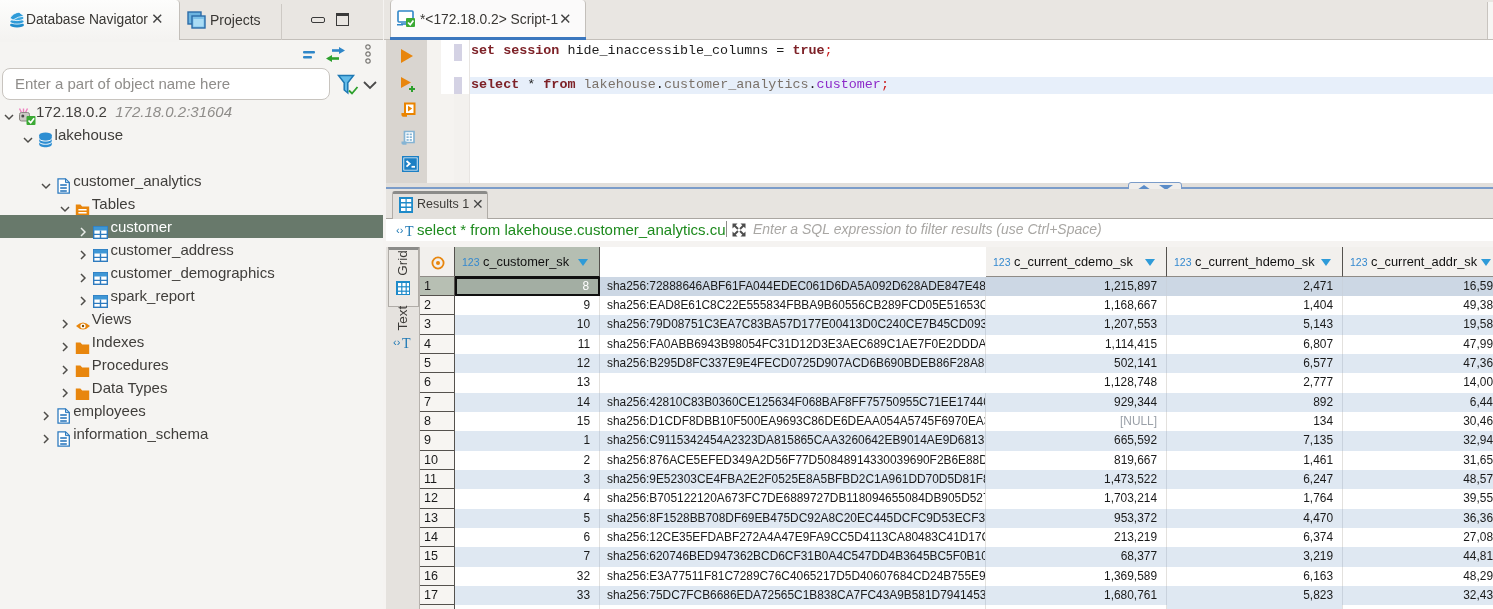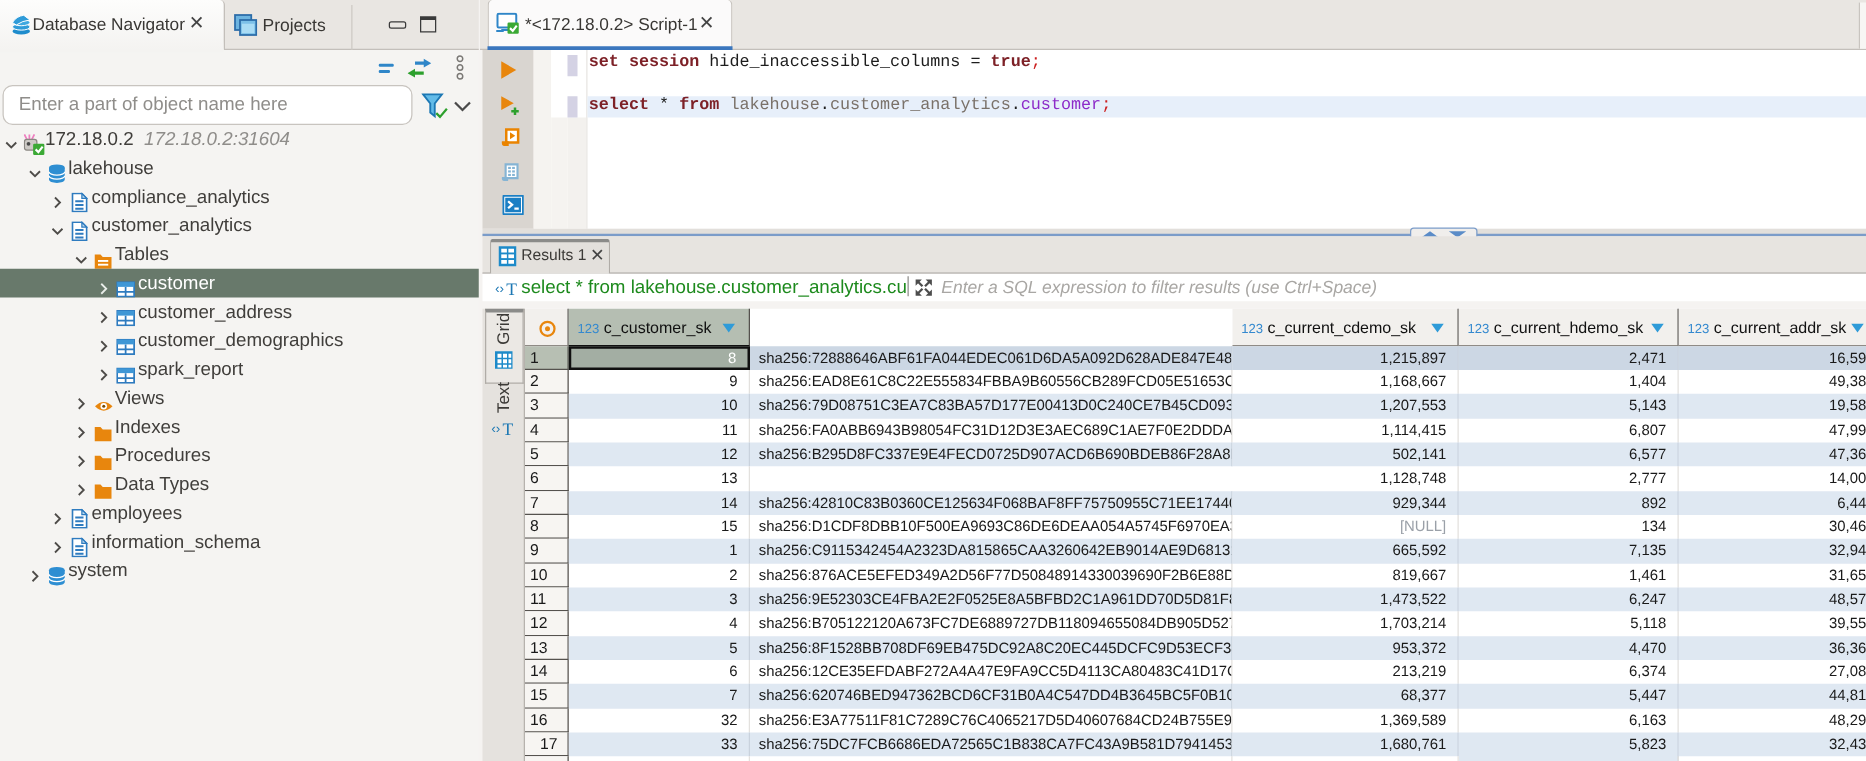--- a/index.html
+++ b/index.html
@@ -138,175 +138,151 @@
         <span style="position:absolute;left:19.6px;top:3.5px"><svg width="16" height="16" viewBox="0 0 16 16">
             <path d="M4 6 L8 10 L12 6" fill="none" stroke="#4e4c49" stroke-width="1.45"></path>
           </svg></span>
         <span style="position:absolute;left:37.6px;top:3.5px"><svg width="15" height="16" viewBox="0 0 15 16">
             <ellipse cx="7.5" cy="3.2" rx="6.3" ry="2.7" fill="#2e8ed2"></ellipse>
             <path d="M1.2 3.2 v9.4 c0 1.5 2.8 2.7 6.3 2.7 s6.3-1.2 6.3-2.7 v-9.4" fill="#2e8ed2"></path>
             <path d="M1.2 6.4 c0 1.5 2.8 2.7 6.3 2.7 s6.3-1.2 6.3-2.7 M1.2 9.6 c0 1.5 2.8 2.7 6.3 2.7 s6.3-1.2 6.3-2.7" stroke="#fff" stroke-width="1" fill="none"></path>
           </svg></span>
         <span style="position:absolute;left:54.6px;top:0">lakehouse</span>
       </div>
-      <div class="trow" style="top:46px">
+      <div class="trow" style="top:69px">
         <span style="position:absolute;left:38.2px;top:3.5px"><svg width="16" height="16" viewBox="0 0 16 16">
-            <path d="M6 4 L10 8 L6 12" fill="none" stroke="#4e4c49" stroke-width="1.45"></path>
+            <path d="M4 6 L8 10 L12 6" fill="none" stroke="#4e4c49" stroke-width="1.45"></path>
           </svg></span>
         <span style="position:absolute;left:56.2px;top:3.5px"><svg width="15" height="16" viewBox="0 0 15 16">
             <path d="M2 0.8 h7.5 l3.8 3.8 v10.6 h-11.3 z" fill="#fff" stroke="#2e7bbf" stroke-width="1.3"></path>
             <path d="M9.5 0.8 l3.8 3.8 h-3.8 z" fill="#bcd9ee" stroke="#2e7bbf" stroke-width="1"></path>
             <rect x="4.2" y="6.2" width="6.6" height="1.6" fill="#2e7bbf"></rect>
             <rect x="4.2" y="9.2" width="6.6" height="1.6" fill="#2e7bbf"></rect>
             <rect x="4.2" y="12.2" width="6.6" height="1.6" fill="#2e7bbf"></rect>
           </svg></span>
-        <span style="position:absolute;left:73.2px;top:0">compliance_analytics</span>
-      </div>
-      <div class="trow" style="top:69px">
+        <span style="position:absolute;left:73.2px;top:0">customer_analytics</span>
+      </div>
+      <div class="trow" style="top:92px">
+        <span style="position:absolute;left:56.800000000000004px;top:3.5px"><svg width="16" height="16" viewBox="0 0 16 16">
+            <path d="M4 6 L8 10 L12 6" fill="none" stroke="#4e4c49" stroke-width="1.45"></path>
+          </svg></span>
+        <span style="position:absolute;left:74.80000000000001px;top:4.5px"><svg width="15" height="14" viewBox="0 0 15 14">
+            <path d="M0.8 1.5 h4.6 l1.8 2 h7 v9.5 h-13.4 z" fill="#e8860d"></path>
+            <rect x="3.4" y="6" width="8.2" height="1.5" fill="#fff"></rect>
+            <rect x="3.4" y="9" width="8.2" height="1.5" fill="#fff"></rect>
+          </svg></span>
+        <span style="position:absolute;left:91.80000000000001px;top:0">Tables</span>
+      </div>
+      <div class="trow sel-green" style="top:115px">
+        <span style="position:absolute;left:75.4px;top:3.5px"><svg width="16" height="16" viewBox="0 0 16 16">
+            <path d="M6 4 L10 8 L6 12" fill="none" stroke="#e9ede9" stroke-width="1.45"></path>
+          </svg></span>
+        <span style="position:absolute;left:93.4px;top:4.5px"><svg width="15" height="13" viewBox="0 0 15 13">
+            <rect x="0.7" y="0.7" width="13.6" height="11.6" fill="#fff" stroke="#2e7bbf" stroke-width="1.4"></rect>
+            <rect x="0.7" y="0.7" width="13.6" height="3.8" fill="#3f97d6"></rect>
+            <path d="M7.5 4.5 V12.3 M0.7 8.4 H14.3" stroke="#2e7bbf" stroke-width="1.4"></path>
+          </svg></span>
+        <span style="position:absolute;left:110.4px;top:0">customer</span>
+      </div>
+      <div class="trow" style="top:138px">
+        <span style="position:absolute;left:75.4px;top:3.5px"><svg width="16" height="16" viewBox="0 0 16 16">
+            <path d="M6 4 L10 8 L6 12" fill="none" stroke="#4e4c49" stroke-width="1.45"></path>
+          </svg></span>
+        <span style="position:absolute;left:93.4px;top:4.5px"><svg width="15" height="13" viewBox="0 0 15 13">
+            <rect x="0.7" y="0.7" width="13.6" height="11.6" fill="#fff" stroke="#2e7bbf" stroke-width="1.4"></rect>
+            <rect x="0.7" y="0.7" width="13.6" height="3.8" fill="#3f97d6"></rect>
+            <path d="M7.5 4.5 V12.3 M0.7 8.4 H14.3" stroke="#2e7bbf" stroke-width="1.4"></path>
+          </svg></span>
+        <span style="position:absolute;left:110.4px;top:0">customer_address</span>
+      </div>
+      <div class="trow" style="top:161px">
+        <span style="position:absolute;left:75.4px;top:3.5px"><svg width="16" height="16" viewBox="0 0 16 16">
+            <path d="M6 4 L10 8 L6 12" fill="none" stroke="#4e4c49" stroke-width="1.45"></path>
+          </svg></span>
+        <span style="position:absolute;left:93.4px;top:4.5px"><svg width="15" height="13" viewBox="0 0 15 13">
+            <rect x="0.7" y="0.7" width="13.6" height="11.6" fill="#fff" stroke="#2e7bbf" stroke-width="1.4"></rect>
+            <rect x="0.7" y="0.7" width="13.6" height="3.8" fill="#3f97d6"></rect>
+            <path d="M7.5 4.5 V12.3 M0.7 8.4 H14.3" stroke="#2e7bbf" stroke-width="1.4"></path>
+          </svg></span>
+        <span style="position:absolute;left:110.4px;top:0">customer_demographics</span>
+      </div>
+      <div class="trow" style="top:184px">
+        <span style="position:absolute;left:75.4px;top:3.5px"><svg width="16" height="16" viewBox="0 0 16 16">
+            <path d="M6 4 L10 8 L6 12" fill="none" stroke="#4e4c49" stroke-width="1.45"></path>
+          </svg></span>
+        <span style="position:absolute;left:93.4px;top:4.5px"><svg width="15" height="13" viewBox="0 0 15 13">
+            <rect x="0.7" y="0.7" width="13.6" height="11.6" fill="#fff" stroke="#2e7bbf" stroke-width="1.4"></rect>
+            <rect x="0.7" y="0.7" width="13.6" height="3.8" fill="#3f97d6"></rect>
+            <path d="M7.5 4.5 V12.3 M0.7 8.4 H14.3" stroke="#2e7bbf" stroke-width="1.4"></path>
+          </svg></span>
+        <span style="position:absolute;left:110.4px;top:0">spark_report</span>
+      </div>
+      <div class="trow" style="top:207px">
+        <span style="position:absolute;left:56.800000000000004px;top:3.5px"><svg width="16" height="16" viewBox="0 0 16 16">
+            <path d="M6 4 L10 8 L6 12" fill="none" stroke="#4e4c49" stroke-width="1.45"></path>
+          </svg></span>
+        <span style="position:absolute;left:74.80000000000001px;top:6px"><svg width="16" height="12" viewBox="0 0 16 12">
+            <path d="M1 6 Q8 -1 15 6 Q8 13 1 6 z" fill="#e8860d"></path>
+            <circle cx="8" cy="6" r="2.6" fill="#fff"></circle>
+            <circle cx="8" cy="6" r="1.2" fill="#7a4a00"></circle>
+          </svg></span>
+        <span style="position:absolute;left:91.80000000000001px;top:0">Views</span>
+      </div>
+      <div class="trow" style="top:230px">
+        <span style="position:absolute;left:56.800000000000004px;top:3.5px"><svg width="16" height="16" viewBox="0 0 16 16">
+            <path d="M6 4 L10 8 L6 12" fill="none" stroke="#4e4c49" stroke-width="1.45"></path>
+          </svg></span>
+        <span style="position:absolute;left:74.80000000000001px;top:4.5px"><svg width="15" height="14" viewBox="0 0 15 14">
+            <path d="M0.8 1.5 h4.6 l1.8 2 h7 v9.5 h-13.4 z" fill="#e8860d"></path>
+          </svg></span>
+        <span style="position:absolute;left:91.80000000000001px;top:0">Indexes</span>
+      </div>
+      <div class="trow" style="top:253px">
+        <span style="position:absolute;left:56.800000000000004px;top:3.5px"><svg width="16" height="16" viewBox="0 0 16 16">
+            <path d="M6 4 L10 8 L6 12" fill="none" stroke="#4e4c49" stroke-width="1.45"></path>
+          </svg></span>
+        <span style="position:absolute;left:74.80000000000001px;top:4.5px"><svg width="15" height="14" viewBox="0 0 15 14">
+            <path d="M0.8 1.5 h4.6 l1.8 2 h7 v9.5 h-13.4 z" fill="#e8860d"></path>
+          </svg></span>
+        <span style="position:absolute;left:91.80000000000001px;top:0">Procedures</span>
+      </div>
+      <div class="trow" style="top:276px">
+        <span style="position:absolute;left:56.800000000000004px;top:3.5px"><svg width="16" height="16" viewBox="0 0 16 16">
+            <path d="M6 4 L10 8 L6 12" fill="none" stroke="#4e4c49" stroke-width="1.45"></path>
+          </svg></span>
+        <span style="position:absolute;left:74.80000000000001px;top:4.5px"><svg width="15" height="14" viewBox="0 0 15 14">
+            <path d="M0.8 1.5 h4.6 l1.8 2 h7 v9.5 h-13.4 z" fill="#e8860d"></path>
+          </svg></span>
+        <span style="position:absolute;left:91.80000000000001px;top:0">Data Types</span>
+      </div>
+      <div class="trow" style="top:299px">
         <span style="position:absolute;left:38.2px;top:3.5px"><svg width="16" height="16" viewBox="0 0 16 16">
-            <path d="M4 6 L8 10 L12 6" fill="none" stroke="#4e4c49" stroke-width="1.45"></path>
+            <path d="M6 4 L10 8 L6 12" fill="none" stroke="#4e4c49" stroke-width="1.45"></path>
           </svg></span>
         <span style="position:absolute;left:56.2px;top:3.5px"><svg width="15" height="16" viewBox="0 0 15 16">
             <path d="M2 0.8 h7.5 l3.8 3.8 v10.6 h-11.3 z" fill="#fff" stroke="#2e7bbf" stroke-width="1.3"></path>
             <path d="M9.5 0.8 l3.8 3.8 h-3.8 z" fill="#bcd9ee" stroke="#2e7bbf" stroke-width="1"></path>
             <rect x="4.2" y="6.2" width="6.6" height="1.6" fill="#2e7bbf"></rect>
             <rect x="4.2" y="9.2" width="6.6" height="1.6" fill="#2e7bbf"></rect>
             <rect x="4.2" y="12.2" width="6.6" height="1.6" fill="#2e7bbf"></rect>
           </svg></span>
-        <span style="position:absolute;left:73.2px;top:0">customer_analytics</span>
-      </div>
-      <div class="trow" style="top:92px">
-        <span style="position:absolute;left:56.800000000000004px;top:3.5px"><svg width="16" height="16" viewBox="0 0 16 16">
-            <path d="M4 6 L8 10 L12 6" fill="none" stroke="#4e4c49" stroke-width="1.45"></path>
-          </svg></span>
-        <span style="position:absolute;left:74.80000000000001px;top:4.5px"><svg width="15" height="14" viewBox="0 0 15 14">
-            <path d="M0.8 1.5 h4.6 l1.8 2 h7 v9.5 h-13.4 z" fill="#e8860d"></path>
-            <rect x="3.4" y="6" width="8.2" height="1.5" fill="#fff"></rect>
-            <rect x="3.4" y="9" width="8.2" height="1.5" fill="#fff"></rect>
-          </svg></span>
-        <span style="position:absolute;left:91.80000000000001px;top:0">Tables</span>
-      </div>
-      <div class="trow sel-green" style="top:115px">
-        <span style="position:absolute;left:75.4px;top:3.5px"><svg width="16" height="16" viewBox="0 0 16 16">
-            <path d="M6 4 L10 8 L6 12" fill="none" stroke="#e9ede9" stroke-width="1.45"></path>
-          </svg></span>
-        <span style="position:absolute;left:93.4px;top:4.5px"><svg width="15" height="13" viewBox="0 0 15 13">
-            <rect x="0.7" y="0.7" width="13.6" height="11.6" fill="#fff" stroke="#2e7bbf" stroke-width="1.4"></rect>
-            <rect x="0.7" y="0.7" width="13.6" height="3.8" fill="#3f97d6"></rect>
-            <path d="M7.5 4.5 V12.3 M0.7 8.4 H14.3" stroke="#2e7bbf" stroke-width="1.4"></path>
-          </svg></span>
-        <span style="position:absolute;left:110.4px;top:0">customer</span>
-      </div>
-      <div class="trow" style="top:138px">
-        <span style="position:absolute;left:75.4px;top:3.5px"><svg width="16" height="16" viewBox="0 0 16 16">
-            <path d="M6 4 L10 8 L6 12" fill="none" stroke="#4e4c49" stroke-width="1.45"></path>
-          </svg></span>
-        <span style="position:absolute;left:93.4px;top:4.5px"><svg width="15" height="13" viewBox="0 0 15 13">
-            <rect x="0.7" y="0.7" width="13.6" height="11.6" fill="#fff" stroke="#2e7bbf" stroke-width="1.4"></rect>
-            <rect x="0.7" y="0.7" width="13.6" height="3.8" fill="#3f97d6"></rect>
-            <path d="M7.5 4.5 V12.3 M0.7 8.4 H14.3" stroke="#2e7bbf" stroke-width="1.4"></path>
-          </svg></span>
-        <span style="position:absolute;left:110.4px;top:0">customer_address</span>
-      </div>
-      <div class="trow" style="top:161px">
-        <span style="position:absolute;left:75.4px;top:3.5px"><svg width="16" height="16" viewBox="0 0 16 16">
-            <path d="M6 4 L10 8 L6 12" fill="none" stroke="#4e4c49" stroke-width="1.45"></path>
-          </svg></span>
-        <span style="position:absolute;left:93.4px;top:4.5px"><svg width="15" height="13" viewBox="0 0 15 13">
-            <rect x="0.7" y="0.7" width="13.6" height="11.6" fill="#fff" stroke="#2e7bbf" stroke-width="1.4"></rect>
-            <rect x="0.7" y="0.7" width="13.6" height="3.8" fill="#3f97d6"></rect>
-            <path d="M7.5 4.5 V12.3 M0.7 8.4 H14.3" stroke="#2e7bbf" stroke-width="1.4"></path>
-          </svg></span>
-        <span style="position:absolute;left:110.4px;top:0">customer_demographics</span>
-      </div>
-      <div class="trow" style="top:184px">
-        <span style="position:absolute;left:75.4px;top:3.5px"><svg width="16" height="16" viewBox="0 0 16 16">
-            <path d="M6 4 L10 8 L6 12" fill="none" stroke="#4e4c49" stroke-width="1.45"></path>
-          </svg></span>
-        <span style="position:absolute;left:93.4px;top:4.5px"><svg width="15" height="13" viewBox="0 0 15 13">
-            <rect x="0.7" y="0.7" width="13.6" height="11.6" fill="#fff" stroke="#2e7bbf" stroke-width="1.4"></rect>
-            <rect x="0.7" y="0.7" width="13.6" height="3.8" fill="#3f97d6"></rect>
-            <path d="M7.5 4.5 V12.3 M0.7 8.4 H14.3" stroke="#2e7bbf" stroke-width="1.4"></path>
-          </svg></span>
-        <span style="position:absolute;left:110.4px;top:0">spark_report</span>
-      </div>
-      <div class="trow" style="top:207px">
-        <span style="position:absolute;left:56.800000000000004px;top:3.5px"><svg width="16" height="16" viewBox="0 0 16 16">
-            <path d="M6 4 L10 8 L6 12" fill="none" stroke="#4e4c49" stroke-width="1.45"></path>
-          </svg></span>
-        <span style="position:absolute;left:74.80000000000001px;top:6px"><svg width="16" height="12" viewBox="0 0 16 12">
-            <path d="M1 6 Q8 -1 15 6 Q8 13 1 6 z" fill="#e8860d"></path>
-            <circle cx="8" cy="6" r="2.6" fill="#fff"></circle>
-            <circle cx="8" cy="6" r="1.2" fill="#7a4a00"></circle>
-          </svg></span>
-        <span style="position:absolute;left:91.80000000000001px;top:0">Views</span>
-      </div>
-      <div class="trow" style="top:230px">
-        <span style="position:absolute;left:56.800000000000004px;top:3.5px"><svg width="16" height="16" viewBox="0 0 16 16">
-            <path d="M6 4 L10 8 L6 12" fill="none" stroke="#4e4c49" stroke-width="1.45"></path>
-          </svg></span>
-        <span style="position:absolute;left:74.80000000000001px;top:4.5px"><svg width="15" height="14" viewBox="0 0 15 14">
-            <path d="M0.8 1.5 h4.6 l1.8 2 h7 v9.5 h-13.4 z" fill="#e8860d"></path>
-          </svg></span>
-        <span style="position:absolute;left:91.80000000000001px;top:0">Indexes</span>
-      </div>
-      <div class="trow" style="top:253px">
-        <span style="position:absolute;left:56.800000000000004px;top:3.5px"><svg width="16" height="16" viewBox="0 0 16 16">
-            <path d="M6 4 L10 8 L6 12" fill="none" stroke="#4e4c49" stroke-width="1.45"></path>
-          </svg></span>
-        <span style="position:absolute;left:74.80000000000001px;top:4.5px"><svg width="15" height="14" viewBox="0 0 15 14">
-            <path d="M0.8 1.5 h4.6 l1.8 2 h7 v9.5 h-13.4 z" fill="#e8860d"></path>
-          </svg></span>
-        <span style="position:absolute;left:91.80000000000001px;top:0">Procedures</span>
-      </div>
-      <div class="trow" style="top:276px">
-        <span style="position:absolute;left:56.800000000000004px;top:3.5px"><svg width="16" height="16" viewBox="0 0 16 16">
-            <path d="M6 4 L10 8 L6 12" fill="none" stroke="#4e4c49" stroke-width="1.45"></path>
-          </svg></span>
-        <span style="position:absolute;left:74.80000000000001px;top:4.5px"><svg width="15" height="14" viewBox="0 0 15 14">
-            <path d="M0.8 1.5 h4.6 l1.8 2 h7 v9.5 h-13.4 z" fill="#e8860d"></path>
-          </svg></span>
-        <span style="position:absolute;left:91.80000000000001px;top:0">Data Types</span>
-      </div>
-      <div class="trow" style="top:299px">
+        <span style="position:absolute;left:73.2px;top:0">employees</span>
+      </div>
+      <div class="trow" style="top:322px">
         <span style="position:absolute;left:38.2px;top:3.5px"><svg width="16" height="16" viewBox="0 0 16 16">
             <path d="M6 4 L10 8 L6 12" fill="none" stroke="#4e4c49" stroke-width="1.45"></path>
           </svg></span>
         <span style="position:absolute;left:56.2px;top:3.5px"><svg width="15" height="16" viewBox="0 0 15 16">
             <path d="M2 0.8 h7.5 l3.8 3.8 v10.6 h-11.3 z" fill="#fff" stroke="#2e7bbf" stroke-width="1.3"></path>
             <path d="M9.5 0.8 l3.8 3.8 h-3.8 z" fill="#bcd9ee" stroke="#2e7bbf" stroke-width="1"></path>
             <rect x="4.2" y="6.2" width="6.6" height="1.6" fill="#2e7bbf"></rect>
             <rect x="4.2" y="9.2" width="6.6" height="1.6" fill="#2e7bbf"></rect>
             <rect x="4.2" y="12.2" width="6.6" height="1.6" fill="#2e7bbf"></rect>
           </svg></span>
-        <span style="position:absolute;left:73.2px;top:0">employees</span>
-      </div>
-      <div class="trow" style="top:322px">
-        <span style="position:absolute;left:38.2px;top:3.5px"><svg width="16" height="16" viewBox="0 0 16 16">
-            <path d="M6 4 L10 8 L6 12" fill="none" stroke="#4e4c49" stroke-width="1.45"></path>
-          </svg></span>
-        <span style="position:absolute;left:56.2px;top:3.5px"><svg width="15" height="16" viewBox="0 0 15 16">
-            <path d="M2 0.8 h7.5 l3.8 3.8 v10.6 h-11.3 z" fill="#fff" stroke="#2e7bbf" stroke-width="1.3"></path>
-            <path d="M9.5 0.8 l3.8 3.8 h-3.8 z" fill="#bcd9ee" stroke="#2e7bbf" stroke-width="1"></path>
-            <rect x="4.2" y="6.2" width="6.6" height="1.6" fill="#2e7bbf"></rect>
-            <rect x="4.2" y="9.2" width="6.6" height="1.6" fill="#2e7bbf"></rect>
-            <rect x="4.2" y="12.2" width="6.6" height="1.6" fill="#2e7bbf"></rect>
-          </svg></span>
         <span style="position:absolute;left:73.2px;top:0">information_schema</span>
-      </div>
-      <div class="trow" style="top:345px">
-        <span style="position:absolute;left:19.6px;top:3.5px"><svg width="16" height="16" viewBox="0 0 16 16">
-            <path d="M6 4 L10 8 L6 12" fill="none" stroke="#4e4c49" stroke-width="1.45"></path>
-          </svg></span>
-        <span style="position:absolute;left:37.6px;top:3.5px"><svg width="15" height="16" viewBox="0 0 15 16">
-            <ellipse cx="7.5" cy="3.2" rx="6.3" ry="2.7" fill="#2e8ed2"></ellipse>
-            <path d="M1.2 3.2 v9.4 c0 1.5 2.8 2.7 6.3 2.7 s6.3-1.2 6.3-2.7 v-9.4" fill="#2e8ed2"></path>
-            <path d="M1.2 6.4 c0 1.5 2.8 2.7 6.3 2.7 s6.3-1.2 6.3-2.7 M1.2 9.6 c0 1.5 2.8 2.7 6.3 2.7 s6.3-1.2 6.3-2.7" stroke="#fff" stroke-width="1" fill="none"></path>
-          </svg></span>
-        <span style="position:absolute;left:54.6px;top:0">system</span>
       </div>
     </div>
 </div>
 
 <div class="abs" id="etabbar"></div>
 <div class="abs etab"></div>
 <div class="abs" style="left:396px;top:10px" id="icon-script">
     <svg width="20" height="19" viewBox="0 0 20 19">
       <rect x="2" y="1" width="15" height="11" rx="1" fill="#fff" stroke="#2f86c8" stroke-width="1.6"></rect>
       <path d="M5 14 h9" stroke="#2f86c8" stroke-width="1.6"></path>
@@ -518,47 +494,47 @@
     <div class="rowhdr" style="top:223.5px;height:19.35px;">11</div>
     <div class="cell oddrow num" style="left:35px;top:223.5px;width:145px;height:19.35px;border-right:1px solid #c9d2dd;">3</div>
     <div class="cell oddrow" style="left:180px;top:223.5px;width:386px;height:19.35px;border-right:1px solid #c9d2dd;padding-left:7px;">sha256:9E52303CE4FBA2E2F0525E8A5BFBD2C1A961DD70D5D81F84</div>
     <div class="cell oddrow num" style="left:566px;top:223.5px;width:181px;height:19.35px;border-right:1px solid #c9d2dd;">1,473,522</div>
     <div class="cell oddrow num" style="left:747px;top:223.5px;width:176px;height:19.35px;border-right:1px solid #c9d2dd;">6,247</div>
     <div class="cell oddrow num" style="left:923px;top:223.5px;width:160px;height:19.35px;border-right:1px solid #c9d2dd;">48,57</div>
     <div class="rowhdr" style="top:242.85000000000002px;height:19.35px;">12</div>
     <div class="cell num" style="left:35px;top:242.85000000000002px;width:145px;height:19.35px;border-right:1px solid #e3e1de;">4</div>
     <div class="cell" style="left:180px;top:242.85000000000002px;width:386px;height:19.35px;border-right:1px solid #e3e1de;padding-left:7px;">sha256:B705122120A673FC7DE6889727DB118094655084DB905D5270</div>
     <div class="cell num" style="left:566px;top:242.85000000000002px;width:181px;height:19.35px;border-right:1px solid #e3e1de;">1,703,214</div>
-    <div class="cell num" style="left:747px;top:242.85000000000002px;width:176px;height:19.35px;border-right:1px solid #e3e1de;">5,118</div>
+    <div class="cell num" style="left:747px;top:242.85000000000002px;width:176px;height:19.35px;border-right:1px solid #e3e1de;">1,764</div>
     <div class="cell num" style="left:923px;top:242.85000000000002px;width:160px;height:19.35px;border-right:1px solid #e3e1de;">39,55</div>
     <div class="rowhdr" style="top:262.20000000000005px;height:19.35px;">13</div>
     <div class="cell oddrow num" style="left:35px;top:262.20000000000005px;width:145px;height:19.35px;border-right:1px solid #c9d2dd;">5</div>
     <div class="cell oddrow" style="left:180px;top:262.20000000000005px;width:386px;height:19.35px;border-right:1px solid #c9d2dd;padding-left:7px;">sha256:8F1528BB708DF69EB475DC92A8C20EC445DCFC9D53ECF34</div>
     <div class="cell oddrow num" style="left:566px;top:262.20000000000005px;width:181px;height:19.35px;border-right:1px solid #c9d2dd;">953,372</div>
     <div class="cell oddrow num" style="left:747px;top:262.20000000000005px;width:176px;height:19.35px;border-right:1px solid #c9d2dd;">4,470</div>
     <div class="cell oddrow num" style="left:923px;top:262.20000000000005px;width:160px;height:19.35px;border-right:1px solid #c9d2dd;">36,36</div>
     <div class="rowhdr" style="top:281.55px;height:19.35px;">14</div>
     <div class="cell num" style="left:35px;top:281.55px;width:145px;height:19.35px;border-right:1px solid #e3e1de;">6</div>
     <div class="cell" style="left:180px;top:281.55px;width:386px;height:19.35px;border-right:1px solid #e3e1de;padding-left:7px;">sha256:12CE35EFDABF272A4A47E9FA9CC5D4113CA80483C41D17C8</div>
     <div class="cell num" style="left:566px;top:281.55px;width:181px;height:19.35px;border-right:1px solid #e3e1de;">213,219</div>
     <div class="cell num" style="left:747px;top:281.55px;width:176px;height:19.35px;border-right:1px solid #e3e1de;">6,374</div>
     <div class="cell num" style="left:923px;top:281.55px;width:160px;height:19.35px;border-right:1px solid #e3e1de;">27,08</div>
     <div class="rowhdr" style="top:300.90000000000003px;height:19.35px;">15</div>
     <div class="cell oddrow num" style="left:35px;top:300.90000000000003px;width:145px;height:19.35px;border-right:1px solid #c9d2dd;">7</div>
     <div class="cell oddrow" style="left:180px;top:300.90000000000003px;width:386px;height:19.35px;border-right:1px solid #c9d2dd;padding-left:7px;">sha256:620746BED947362BCD6CF31B0A4C547DD4B3645BC5F0B10</div>
     <div class="cell oddrow num" style="left:566px;top:300.90000000000003px;width:181px;height:19.35px;border-right:1px solid #c9d2dd;">68,377</div>
-    <div class="cell oddrow num" style="left:747px;top:300.90000000000003px;width:176px;height:19.35px;border-right:1px solid #c9d2dd;">5,447</div>
+    <div class="cell oddrow num" style="left:747px;top:300.90000000000003px;width:176px;height:19.35px;border-right:1px solid #c9d2dd;">3,219</div>
     <div class="cell oddrow num" style="left:923px;top:300.90000000000003px;width:160px;height:19.35px;border-right:1px solid #c9d2dd;">44,81</div>
     <div class="rowhdr" style="top:320.25px;height:19.35px;">16</div>
     <div class="cell num" style="left:35px;top:320.25px;width:145px;height:19.35px;border-right:1px solid #e3e1de;">32</div>
     <div class="cell" style="left:180px;top:320.25px;width:386px;height:19.35px;border-right:1px solid #e3e1de;padding-left:7px;">sha256:E3A77511F81C7289C76C4065217D5D40607684CD24B755E9F7</div>
     <div class="cell num" style="left:566px;top:320.25px;width:181px;height:19.35px;border-right:1px solid #e3e1de;">1,369,589</div>
     <div class="cell num" style="left:747px;top:320.25px;width:176px;height:19.35px;border-right:1px solid #e3e1de;">6,163</div>
     <div class="cell num" style="left:923px;top:320.25px;width:160px;height:19.35px;border-right:1px solid #e3e1de;">48,29</div>
-    <div class="rowhdr" style="top:339.6px;height:19.35px;text-align:center;">17</div>
+    <div class="rowhdr" style="top:339.6px;height:19.35px;">17</div>
     <div class="cell oddrow num" style="left:35px;top:339.6px;width:145px;height:19.35px;border-right:1px solid #c9d2dd;">33</div>
     <div class="cell oddrow" style="left:180px;top:339.6px;width:386px;height:19.35px;border-right:1px solid #c9d2dd;padding-left:7px;">sha256:75DC7FCB6686EDA72565C1B838CA7FC43A9B581D79414537</div>
     <div class="cell oddrow num" style="left:566px;top:339.6px;width:181px;height:19.35px;border-right:1px solid #c9d2dd;">1,680,761</div>
     <div class="cell oddrow num" style="left:747px;top:339.6px;width:176px;height:36px;border-right:1px solid #c9d2dd;">5,823</div>
     <div class="cell oddrow num" style="left:923px;top:339.6px;width:160px;height:19.35px;border-right:1px solid #c9d2dd;">32,43</div>
     <div class="rowhdr" style="top:358.95000000000005px;height:19.35px;">18</div>
     <div class="cell num" style="left:35px;top:358.95000000000005px;width:145px;height:19.35px;border-right:1px solid #e3e1de;">34</div>
     <div class="cell" style="left:180px;top:358.95000000000005px;width:386px;height:19.35px;border-right:1px solid #e3e1de;padding-left:7px;">sha256:ABFA16E7E1ECBDCA6E01CE1095D84F37C5EBE4E86D286B1E</div>
     <div class="cell num" style="left:566px;top:358.95000000000005px;width:181px;height:19.35px;border-right:1px solid #e3e1de;"><span class="nullv">[NULL]</span></div>
     <div class="cell num" style="left:747px;top:358.95000000000005px;width:176px;height:19.35px;border-right:1px solid #e3e1de;"><span class="nullv">[NULL]</span></div>

